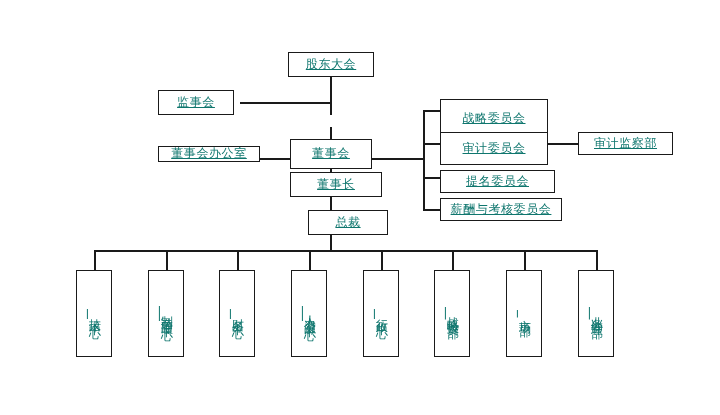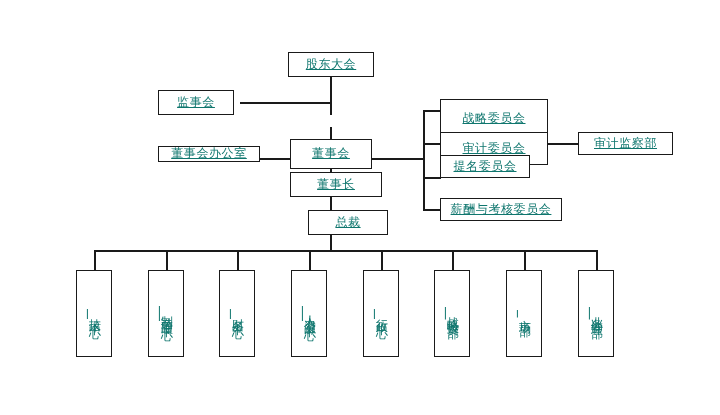--- a/index.html
+++ b/index.html
@@ -116,21 +116,21 @@
   </div>
 
   <div class="node" style="left:440px; top:99px; width:108px; height:39px;">
     <span class="label">战略委员会</span>
   </div>
 
   <div class="node" style="left:440px; top:132px; width:108px; height:33px;">
     <span class="label">审计委员会</span>
   </div>
 
-  <div class="node" style="left:440px; top:155px; width:90px; height:23px;">
+  <div class="node" style="left:440px; top:170px; width:115px; height:23px;">
     <span class="label">提名委员会</span>
   </div>
 
   <div class="node" style="left:440px; top:198px; width:122px; height:23px;text-align:right;">
     <span class="label">薪酬与考核委员会</span>
   </div>
 
   <div class="node" style="left:578px; top:132px; width:95px; height:23px;text-align:right;">
     <span class="label">审计监察部</span>
   </div>

